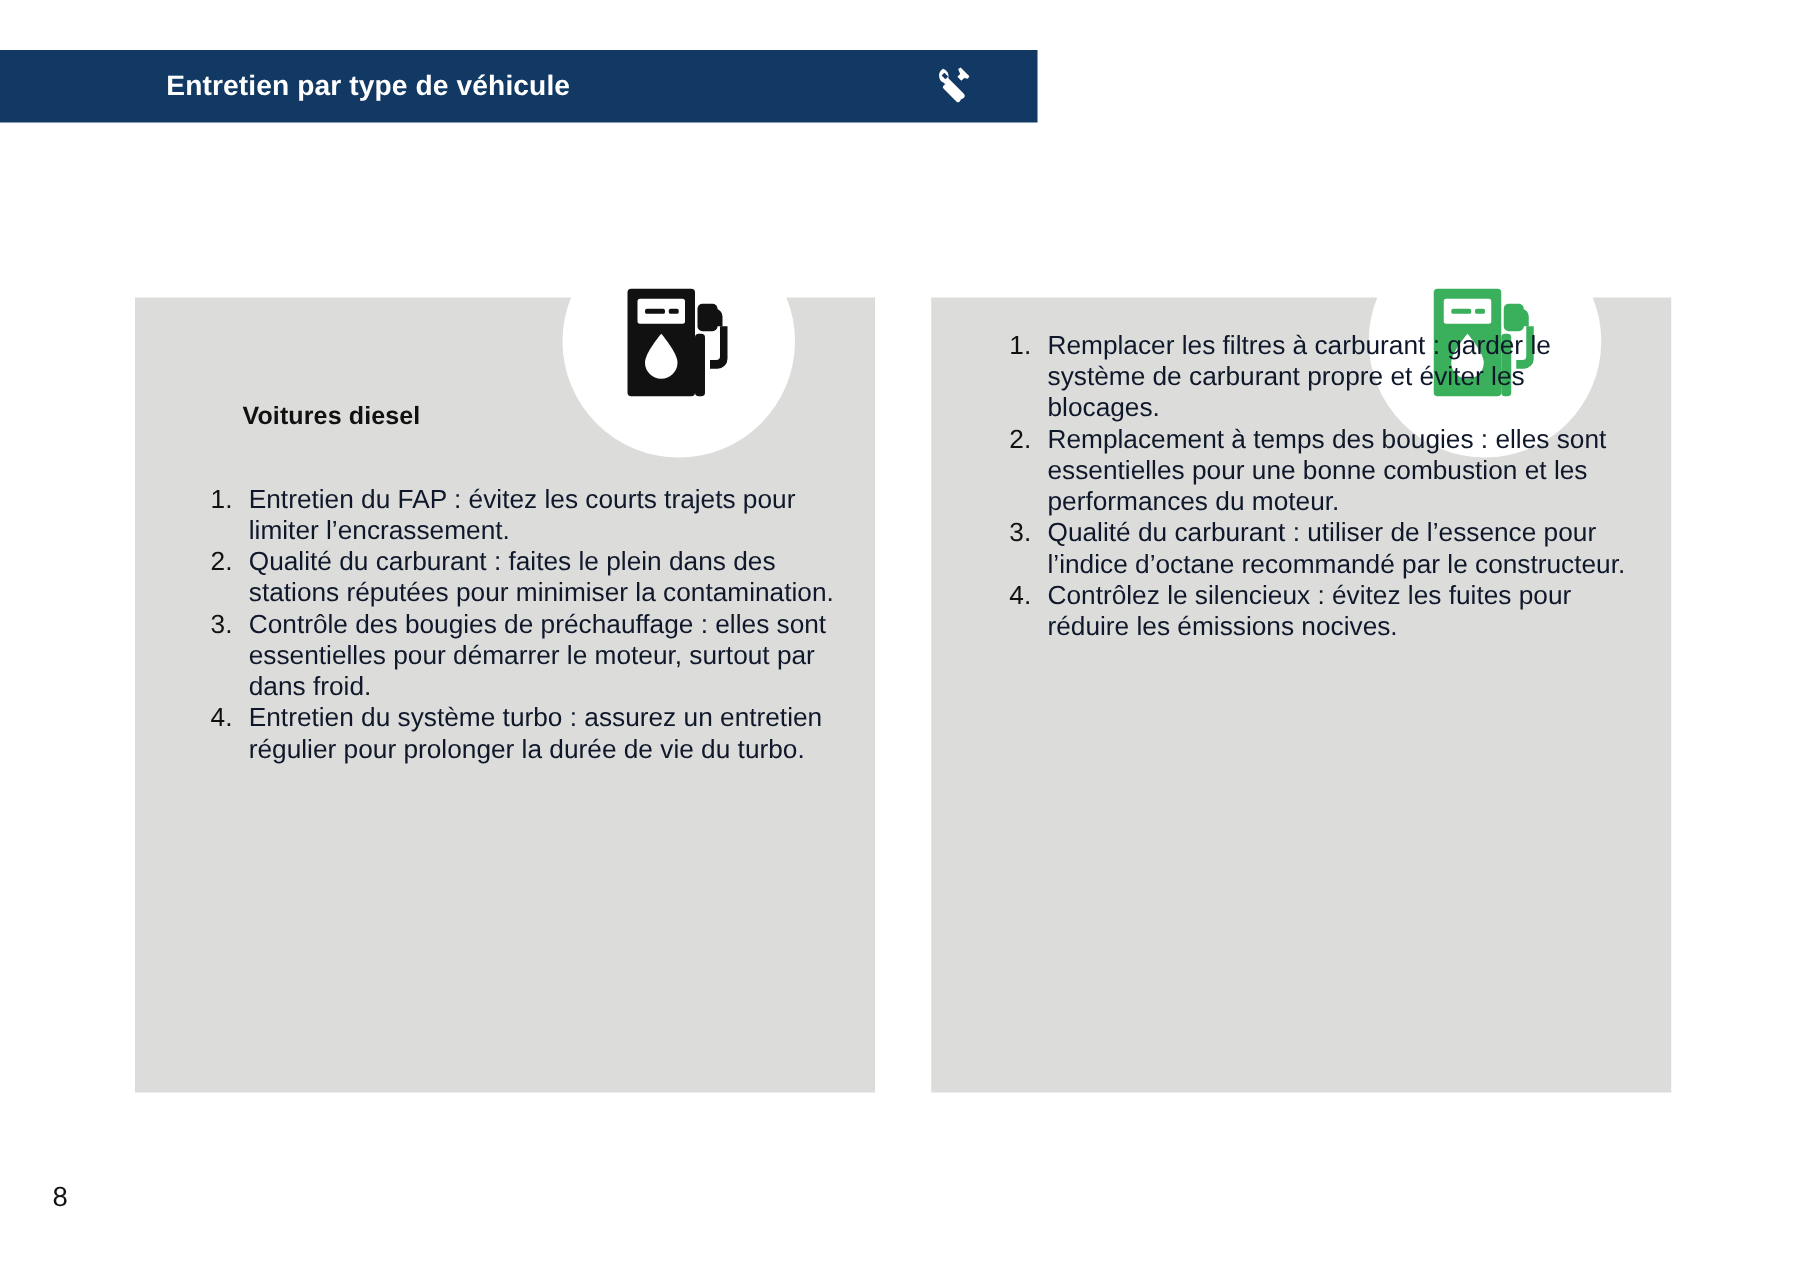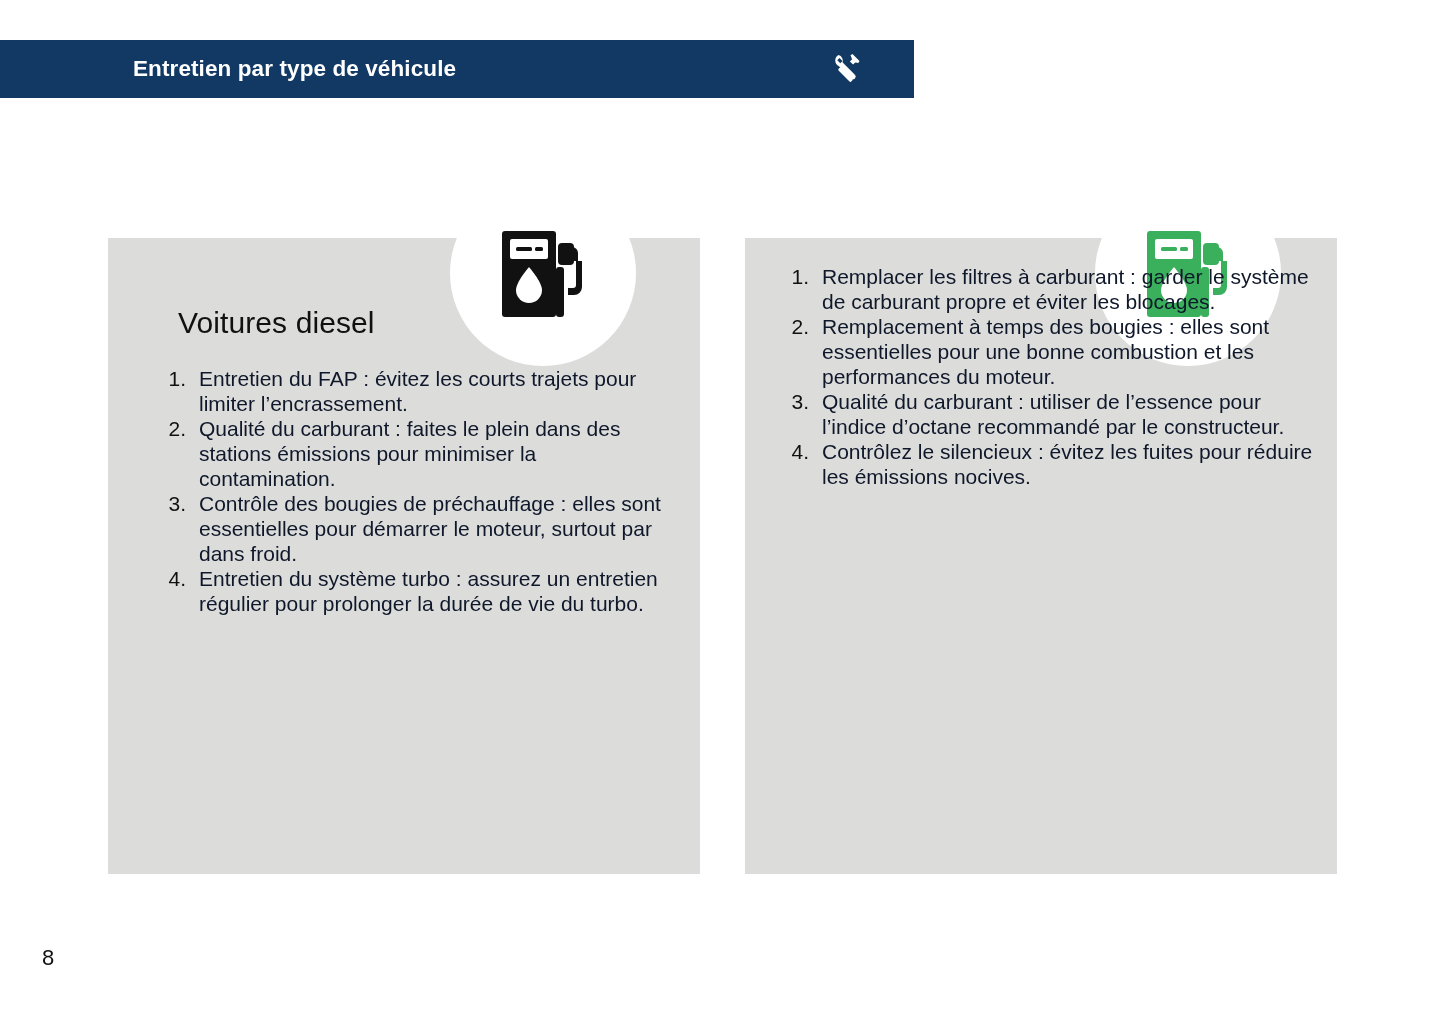--- a/index.html
+++ b/index.html
@@ -13,21 +13,21 @@
     font-family: "Liberation Sans", sans-serif;
     position: relative;
     overflow: hidden;
   }
 
   
   .header-bar {
     position: absolute;
     left: 0;
     top: 40px;
-    width: 914px;
+    width: 830px;
     height: 58px;
     background: #113963;
     display: flex;
     align-items: center;
     justify-content: space-between;
     box-sizing: border-box;
     padding: 0 40px 0 133px;
   }
   .header-title {
     color: #ffffff;
@@ -86,39 +86,39 @@
   .card.right .icon-circle {
     left: 350px;
   }
   .icon-circle svg {
     display: block;
     margin-top: 6px;
   }
 
   .card-title {
     position: relative;
-    margin: 0;
+    margin: 16px;
     padding: 68px 0 0 70px;
-    font-size: 30px;
-    font-weight: normal;
+    font-size: 20px;
+    font-weight: bold;
     color: #111111;
     letter-spacing: 0.1px;
   }
   .card.right .card-title {
     padding-left: 80px;
   }
 
   ol.card-list {
     list-style: none;
     margin: 0;
     padding: 26px 30px 0 46px;
     counter-reset: item;
   }
   .card.right ol.card-list {
-    padding-left: 32px;
+    padding-left: 48px;
     padding-right: 22px;
   }
   ol.card-list li {
     position: relative;
     counter-increment: item;
     font-size: 21px;
     line-height: 25px;
     color: #0f172a;
     padding-left: 45px;
     margin-bottom: 0;
@@ -178,21 +178,21 @@
           <path d="M76 30h12a6 6 0 0 1 6 6v8h-6v-6h-12z"></path>
           <rect x="74" y="26" width="16" height="22" rx="4"></rect>
           <path d="M92 44h6v26a8 8 0 0 1-8 8h-6v-7h5a3 3 0 0 0 3-3z"></path>
           <rect x="72" y="50" width="8" height="50" rx="3"></rect>
         </g>
       </svg>
     </div>
     <h2 class="card-title">Voitures diesel</h2>
     <ol class="card-list">
       <li>Entretien du FAP : évitez les courts trajets pour limiter l’encrassement.</li>
-      <li>Qualité du carburant : faites le plein dans des stations émissions pour minimiser la contamination.</li>
+      <li>Qualité du carburant : faites le plein dans des stations réputées pour minimiser la contamination.</li>
       <li>Contrôle des bougies de préchauffage : elles sont essentielles pour démarrer le moteur, surtout par dans froid.</li>
       <li>Entretien du système turbo : assurez un entretien régulier pour prolonger la durée de vie du turbo.</li>
     </ol>
   </section>
 
   <section class="card right">
     <div class="icon-circle">
       <svg width="118" height="118" viewBox="0 0 118 118" aria-hidden="true">
         <g fill="#3aaf5c">
           <rect x="18" y="14" width="54" height="86" rx="3"></rect>

